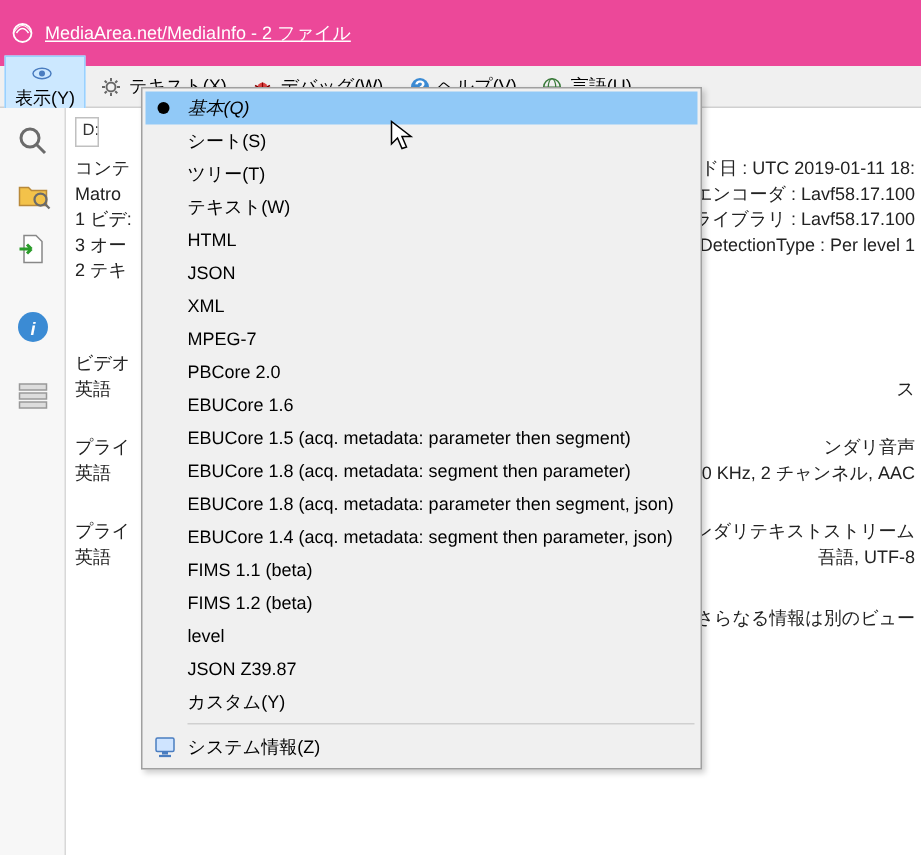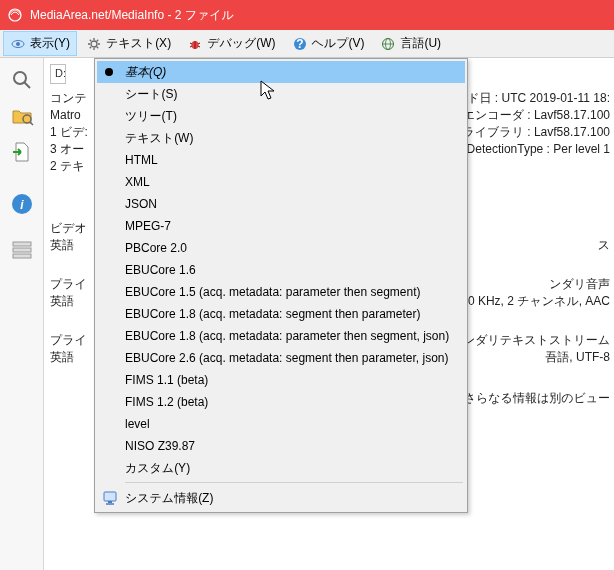--- a/index.html
+++ b/index.html
@@ -1,24 +1,24 @@
 <!DOCTYPE html>
 <html><head>
 <meta charset="utf-8">
 <style>
   * { margin: 0; padding: 0; box-sizing: border-box; font-family: "Meiryo UI", "Yu Gothic UI", "MS Gothic", Tahoma, sans-serif; font-size: 12px; }
   html, body { width: 614px; height: 570px; overflow: hidden; background: #fff; }
   
-  .titlebar { height: 30px; background: #ef4444; color: #fff; display: flex; align-items: center; padding: 0 6px; }
+  .titlebar { height: 44px; background: #ec4899; color: #fff; display: flex; align-items: center; padding: 0 6px; text-decoration: underline; }
   .titlebar .icon { width: 18px; height: 18px; margin-right: 6px; display: flex; align-items: center; justify-content: center; }
   .titlebar .title { font-size: 12px; }
   
   .menubar { height: 28px; background: #f0f0f0; border-bottom: 1px solid #d0d0d0; display: flex; align-items: center; padding: 0 2px; }
   .menubar .item { display: flex; align-items: center; padding: 3px 6px; margin: 0 1px; cursor: default; border: 1px solid transparent; }
-  .menubar .item:hover, .menubar .item.open { background: #cce8ff; border: 1px solid #99d1ff; }
+  .menubar .item:hover, .menubar .item.open { background: #cce8ff; border: 1px solid #99d1ff; flex-direction: column; }
   .menubar .item .micon { width: 16px; height: 16px; margin-right: 4px; display: flex; align-items: center; justify-content: center; }
   
   .main { display: flex; height: calc(570px - 30px - 28px); }
   .sidebar { width: 44px; background: #f7f7f7; border-right: 1px solid #d8d8d8; display: flex; flex-direction: column; align-items: center; padding-top: 4px; }
   .sidebar .tool { width: 32px; height: 32px; margin: 2px 0; display: flex; align-items: center; justify-content: center; cursor: default; border: 1px solid transparent; }
   .content { flex: 1; position: relative; background: #fff; }
   .pathbar { position: absolute; left: 6px; top: 6px; width: 16px; height: 20px; border: 1px solid #c0c0c0; background: #fff; padding: 2px 4px; overflow: hidden; white-space: nowrap; font-size: 11px; color: #333; }
   .bglist { position: absolute; left: 6px; top: 32px; right: 0; bottom: 0; font-size: 12px; color: #222; }
   .bglist .group { margin-bottom: 14px; }
   .bglist .row { white-space: nowrap; line-height: 17px; }
@@ -201,57 +201,57 @@
   <div class="dditem">
       <span>ツリー(T)</span>
     </div>
   <div class="dditem">
       <span>テキスト(W)</span>
     </div>
   <div class="dditem">
       <span>HTML</span>
     </div>
   <div class="dditem">
+      <span>JSON</span>
+    </div>
+  <div class="dditem">
       <span>XML</span>
     </div>
   <div class="dditem">
-      <span>JSON</span>
-    </div>
-  <div class="dditem">
       <span>MPEG-7</span>
     </div>
   <div class="dditem">
       <span>PBCore 2.0</span>
     </div>
   <div class="dditem">
       <span>EBUCore 1.6</span>
     </div>
   <div class="dditem">
       <span>EBUCore 1.5 (acq. metadata: parameter then segment)</span>
     </div>
   <div class="dditem">
       <span>EBUCore 1.8 (acq. metadata: segment then parameter)</span>
     </div>
   <div class="dditem">
       <span>EBUCore 1.8 (acq. metadata: parameter then segment, json)</span>
     </div>
   <div class="dditem">
-      <span>EBUCore 2.6 (acq. metadata: segment then parameter, json)</span>
+      <span>EBUCore 1.4 (acq. metadata: segment then parameter, json)</span>
     </div>
   <div class="dditem">
       <span>FIMS 1.1 (beta)</span>
     </div>
   <div class="dditem">
       <span>FIMS 1.2 (beta)</span>
     </div>
   <div class="dditem">
       <span>level</span>
     </div>
   <div class="dditem">
-      <span>NISO Z39.87</span>
+      <span>JSON Z39.87</span>
     </div>
   <div class="dditem">
       <span>カスタム(Y)</span>
     </div>
   <div class="sep"></div>
   <div class="sysitem">
     <span class="sicon">
         <svg width="16" height="16" viewBox="0 0 16 16">
           <rect x="2" y="2" width="12" height="9" rx="1" fill="#cfe4ff" stroke="#4a7dc0"></rect>
           <rect x="6" y="11" width="4" height="2" fill="#4a7dc0"></rect>

